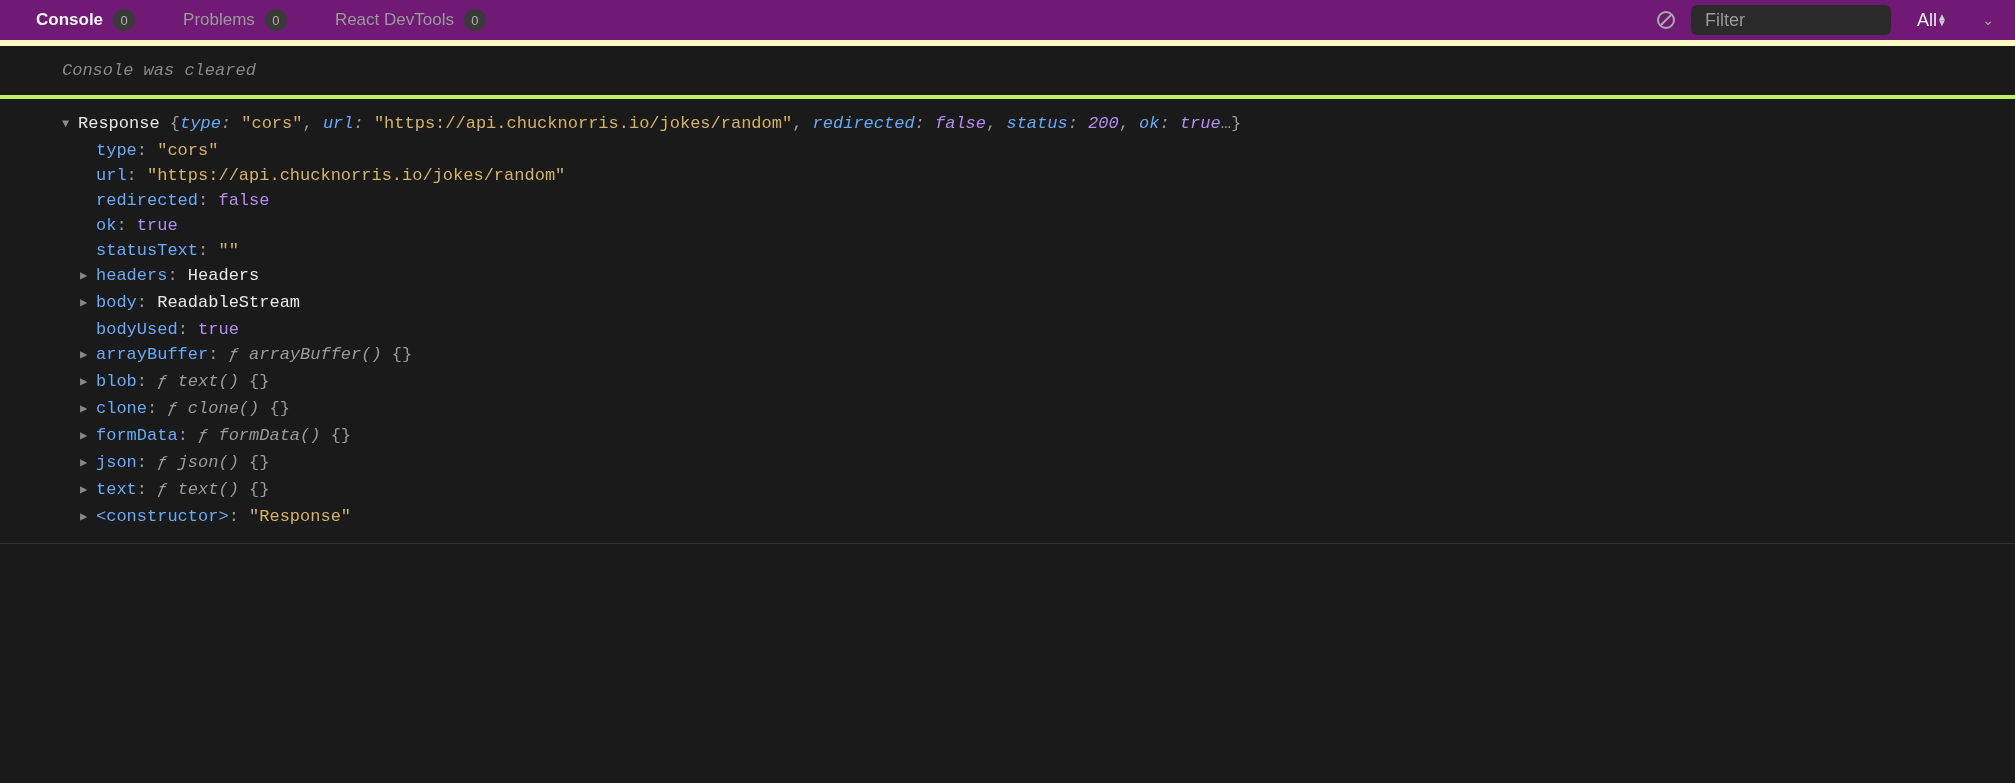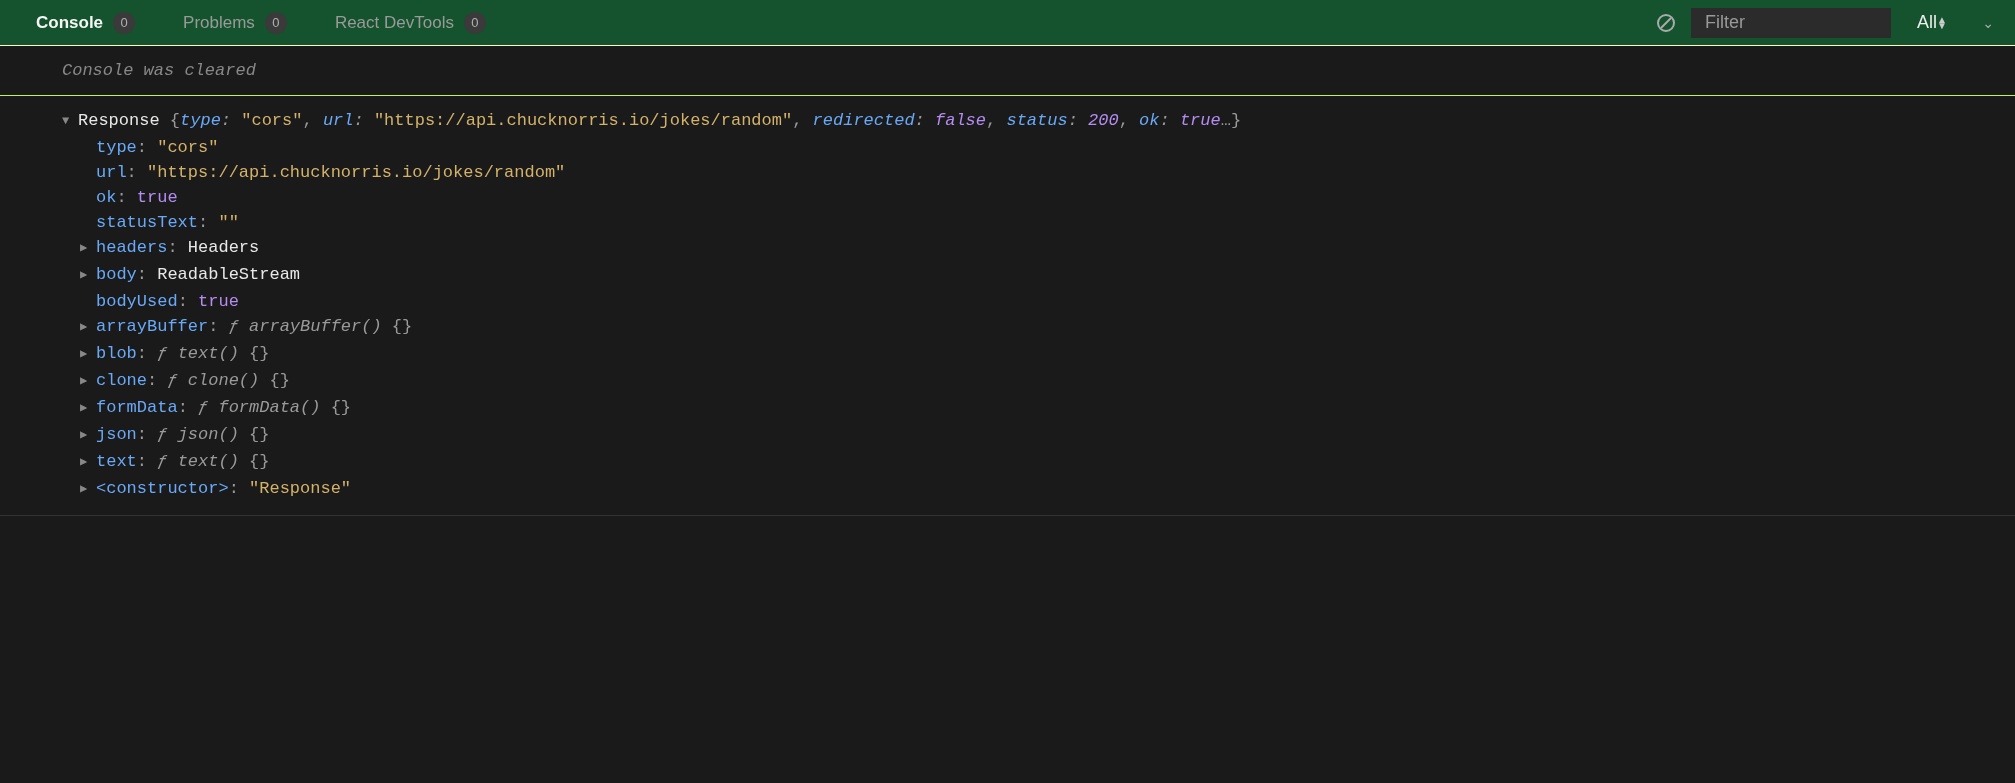--- a/index.html
+++ b/index.html
@@ -10,58 +10,58 @@
       font-size: 17px;
       width: 2015px;
       height: 783px;
       overflow: hidden;
     }
     .toolbar {
       display: flex;
       align-items: center;
       height: 46px;
       padding: 0 12px;
-      border-bottom: 1px solid #fef9c3;
-      background: #14532d;
+      border-bottom: 6px solid #fef9c3;
+      background: #701a75;
       font-family: -apple-system, "Segoe UI", sans-serif;
     }
     .tabs { display: flex; gap: 48px; align-items: center; padding-left: 24px; }
     .tab { display: flex; align-items: center; gap: 10px; color: #9a9a9a; cursor: pointer; }
     .tab.active { color: #f5f5f5; font-weight: 600; }
     .badge {
       display: inline-flex; align-items: center; justify-content: center;
       min-width: 22px; height: 22px; border-radius: 11px;
       background: #3a3a3a; color: #b0b0b0; font-size: 13px; font-weight: 500;
     }
     .toolbar-right { margin-left: auto; display: flex; align-items: center; gap: 14px; }
     .clear-btn {
       width: 22px; height: 22px; display: inline-flex; align-items: center;
       justify-content: center; color: #aaa; cursor: pointer;
     }
     .clear-btn svg { stroke: currentColor; }
     .filter-input {
       width: 200px; height: 30px; background: #2b2b2b; border: none;
-      border-radius: 0; color: #ddd; padding: 0 14px; font-size: 18px;
+      border-radius: 6px; color: #ddd; padding: 0 14px; font-size: 18px;
       font-family: -apple-system, sans-serif;
     }
     .filter-input::placeholder { color: #999; font-weight: 500; }
     .level-select {
       display: flex; align-items: center; height: 34px;
       padding: 0 12px; color: #eee; font-size: 18px; font-weight: 500;
       font-family: -apple-system, sans-serif; cursor: pointer;
     }
     .sort-icons { display: inline-flex; flex-direction: column; line-height: 6px; font-size: 10px; color: #ccc; }
     .chevron-btn {
       width: 30px; height: 30px; display: inline-flex; align-items: center;
       justify-content: center; color: #aaa; cursor: pointer; font-size: 14px;
     }
     .log-area { font-size: 17px; line-height: 25px; }
     .cleared-row {
       padding: 12px 0 12px 62px;
-      border-bottom: 1px solid #bef264;
+      border-bottom: 4px solid #bef264;
       color: #888; font-style: italic;
     }
     .entry { padding: 12px 0 12px 62px; border-bottom: 1px solid #333; }
     .summary { white-space: nowrap; }
     .disclosure {
       display: inline-block; width: 14px; margin-right: 2px;
       color: #888; font-size: 12px; cursor: pointer; user-select: none;
       transform: translateY(-1px);
     }
     .disclosure.right::before { content: "▶"; }
@@ -125,20 +125,23 @@
     </div>
 
     <div class="kids">
       <div class="row">
         <span class="disclosure"></span><span class="k-blue">type</span><span class="k-grey">: </span><span class="k-gold">"cors"</span>
       </div>
       <div class="row">
         <span class="disclosure"></span><span class="k-blue">url</span><span class="k-grey">: </span><span class="k-gold">"https://api.chucknorris.io/jokes/random"</span>
       </div>
       <div class="row">
+        <span class="disclosure"></span><span class="k-blue">redirected</span><span class="k-grey">: </span><span class="k-purple">false</span>
+      </div>
+      <div class="row">
         <span class="disclosure"></span><span class="k-blue">ok</span><span class="k-grey">: </span><span class="k-purple">true</span>
       </div>
       <div class="row">
         <span class="disclosure"></span><span class="k-blue">statusText</span><span class="k-grey">: </span><span class="k-gold">""</span>
       </div>
       <div class="row">
         <span class="disclosure right"></span><span class="k-blue">headers</span><span class="k-grey">: </span><span class="k-white">Headers</span>
       </div>
       <div class="row">
         <span class="disclosure right"></span><span class="k-blue">body</span><span class="k-grey">: </span><span class="k-white">ReadableStream</span>

